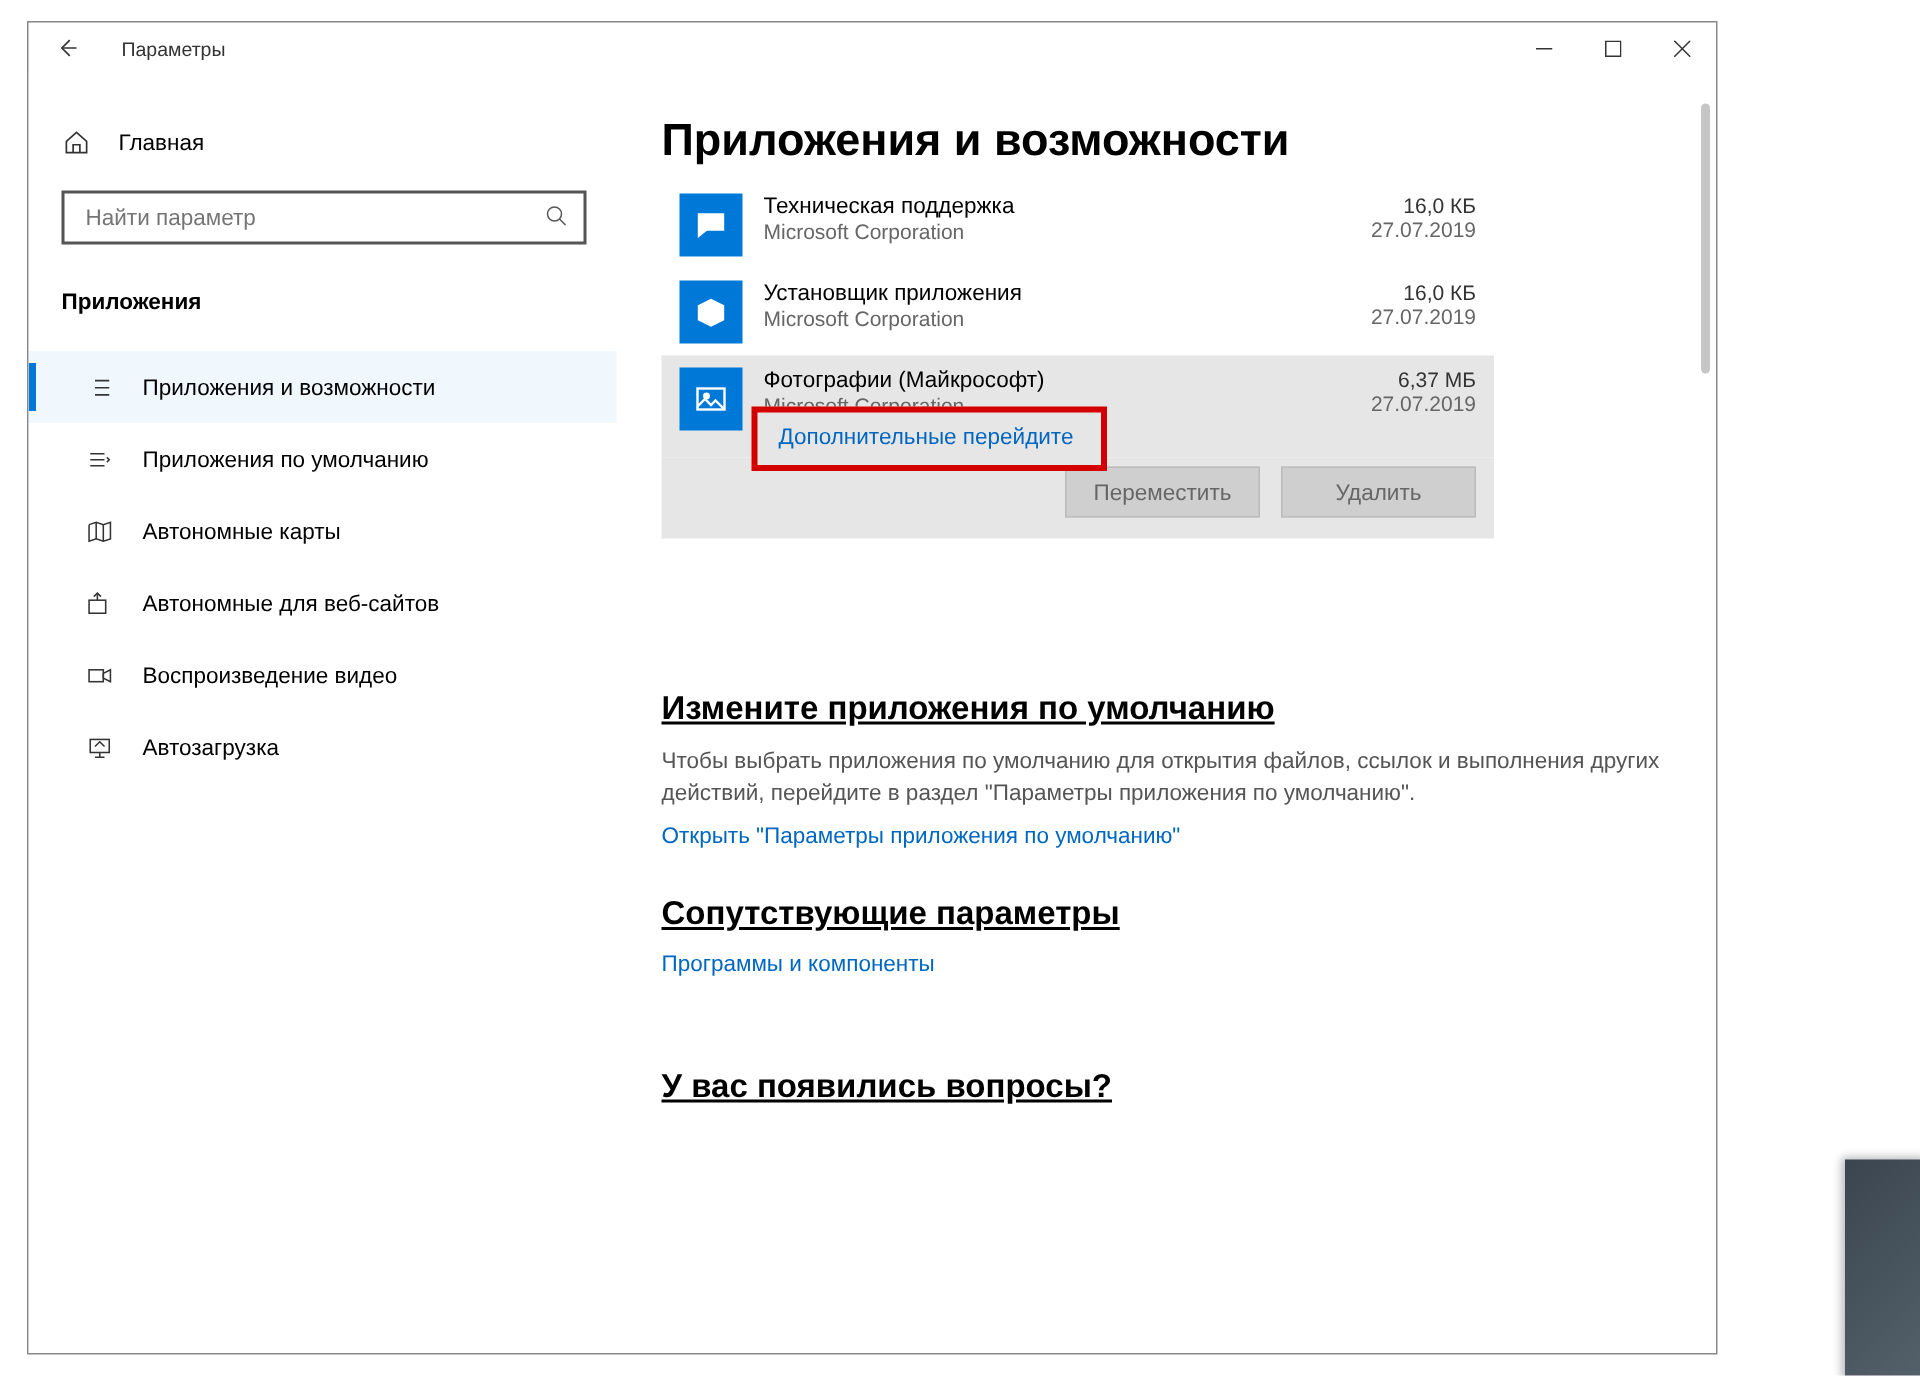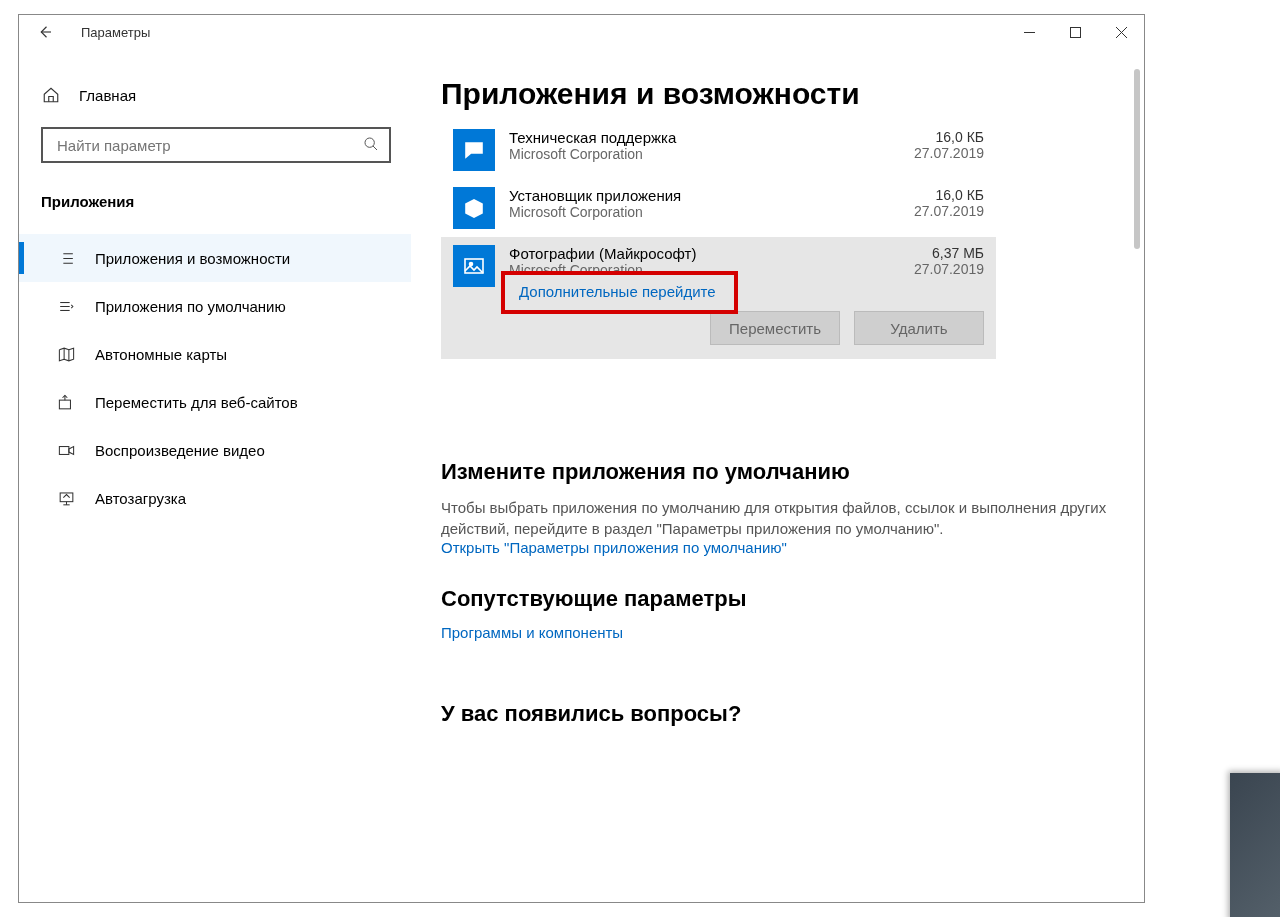--- a/index.html
+++ b/index.html
@@ -124,22 +124,22 @@
     margin-top: 48px;
   }
   .btn {
     width: 130px; height: 34px;
     border: 1px solid #bbb;
     background: #cfcfcf;
     color:#666;
     font-size:15px;
     display:flex; align-items:center; justify-content:center;
   }
-  .content h2 { font-size: 22px; font-weight: 600; margin: 30px 0 12px 0; }
-  .para { color:#555; font-size:15px; line-height:1.4; max-width: 760px; }
+  .content h2 { font-size: 22px; font-weight: 600; margin: 30px 0 12px 0; text-decoration: underline; }
+  .para { color:#555; font-size:15px; line-height:1.4; margin-bottom: 10px; max-width: 760px; }
   .link { color:#0067c0; text-decoration:none; font-size:15px; display:inline-block; }
   .scrollbar-thumb {
     position:absolute; right:4px; top:20px;
     width:6px; height:180px; background:#c6c6c6; border-radius:3px;
   }
   .thumbstub {
     position:absolute;
     right:-6px; bottom:-6px;
     width:56px; height:150px;
     background: linear-gradient(135deg,#3a4550,#55616b);
@@ -240,21 +240,21 @@
         <span class="label">Автономные карты</span>
       </div>
       <div class="nav-item">
         <span class="icon">
           <svg viewBox="0 0 24 24">
                 <rect x="3" y="9" width="14" height="11"></rect>
                 <polyline points="10,9 10,3"></polyline>
                 <polyline points="7,6 10,3 13,6"></polyline>
               </svg>
         </span>
-        <span class="label">Переместить для веб-сайтов</span>
+        <span class="label">Автономные для веб-сайтов</span>
       </div>
       <div class="nav-item">
         <span class="icon">
           <svg viewBox="0 0 24 24">
                 <rect x="3" y="7" width="12" height="10"></rect>
                 <polygon points="15,10 21,7 21,17 15,14"></polygon>
               </svg>
         </span>
         <span class="label">Воспроизведение видео</span>
       </div>

